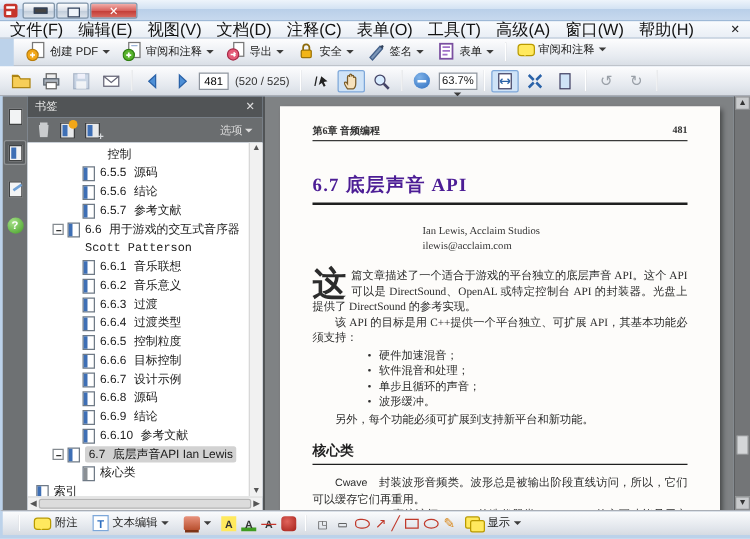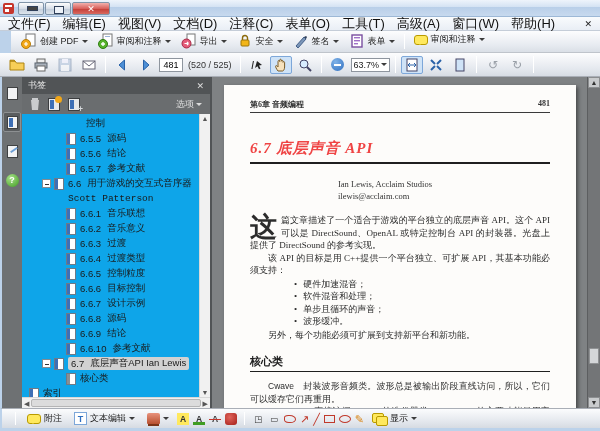--- a/index.html
+++ b/index.html
@@ -34,21 +34,21 @@
   .toolbar2 { height:24px; flex:0 0 24px; display:flex; align-items:center; gap:2px; padding:0 6px;
     background:linear-gradient(#fdfdfe,#e4e8ee 70%,#d7dce3); border-bottom:1px solid #a9aeb6; }
   .tb-btn { display:flex; align-items:center; gap:3px; padding:1px 3px; border:1px solid transparent; border-radius:2px; font-size:9px; white-space:nowrap; }
   .caret { width:0; height:0; border:3px solid transparent; border-top:3px solid #3c3c3c; margin-top:3px; }
   .sep { width:1px; align-self:stretch; margin:3px 3px; background:#b3b8bf; border-right:1px solid #fff; }
   .icon16 { width:16px; height:16px; display:inline-block; flex:0 0 16px; }
   .tool-btn { width:22px; height:18px; display:flex; align-items:center; justify-content:center; border:1px solid transparent; border-radius:2px; }
   .tool-btn.active { background:#cfe3f7; border-color:#7da7d9; }
   .pagebox { width:24px; height:14px; border:1px solid #8e959e; background:#fff; font-size:9px; text-align:center; font-family:"Liberation Sans",sans-serif; }
   .pagecount { font-size:9px; color:#333; margin:0 3px; }
-  .zoombox { display:flex; align-items:center; border:1px solid #8e959e; background:#fff; height:14px; padding:0 2px; gap:2px; }
+  .zoombox { display:flex; align-items:center; border:1px solid #8e959e; background:#fff; height:14px; padding:0 2px; gap:2px;flex-direction:column; }
   .zoombox span { font-size:9px; }
   .findbox { display:flex; align-items:center; border:1px solid #8e959e; background:#fff; height:15px; width:92px; padding:0 3px; justify-content:space-between; }
   .findbox input { border:0; outline:0; width:70px; font-size:9px; color:#333; font-family:"Liberation Sans",sans-serif; }
   .zoom-out-circle { width:13px; height:13px; border-radius:50%; background:radial-gradient(circle at 35% 30%,#7fb2e8,#2f6fc0); position:relative; }
   .zoom-out-circle::before { content:""; position:absolute; left:3px; top:5.5px; width:7px; height:2px; background:#fff; }
   .rot { font-size:12px; color:#9aa0a8; line-height:12px; }
 
   
   .main { flex:1; display:flex; overflow:hidden; border-left:2px solid #bcd2ea; border-right:0; min-height:0; }
   .navtabs { width:20px; flex:0 0 20px; background:#6e7173; display:flex; flex-direction:column; align-items:center; padding-top:6px; gap:9px; }
@@ -67,21 +67,21 @@
   .ptools .opts { margin-left:auto; color:#dcdcdc; font-size:9px; display:flex; align-items:center; gap:2px; }
   .ptools .opts .caret { border-top-color:#dcdcdc; }
   .trash { width:10px; height:12px; position:relative; }
   .trash::before { content:""; position:absolute; left:0; top:2px; width:10px; height:10px; background:#caccce; clip-path:polygon(10% 0,90% 0,80% 100%,20% 100%); }
   .trash::after { content:""; position:absolute; left:2px; top:0; width:6px; height:2px; background:#caccce; }
   .bm-tool { width:12px; height:13px; background:#e8e9ea; border:1px solid #3c3e40; position:relative; }
   .bm-tool::before { content:""; position:absolute; left:1px; top:1px; bottom:1px; width:4px; background:#3e6fb5; }
   .bm-tool.star::after { content:""; position:absolute; right:-3px; top:-3px; width:7px; height:7px; background:#f2a718; border-radius:50%; }
   .bm-tool.plus::after { content:"+"; position:absolute; right:-4px; bottom:-4px; color:#d7dadd; font-size:9px; font-weight:bold; }
 
-  .ptree { flex:1; background:#0ea5e9; position:relative; overflow:hidden; display:flex; min-height:0; }
+  .ptree { flex:1; background:#ffffff; position:relative; overflow:hidden; display:flex; min-height:0; }
   .tree-scrollable { flex:1; padding:2px 0 0 2px; overflow:hidden; }
   .trow { display:flex; align-items:center; height:15px; font-size:9.5px; color:#1a1a1a; white-space:nowrap; }
   .trow .bmi { width:10px; height:12px; background:#fff; border:1px solid #6f7a86; position:relative; margin-right:4px; flex:0 0 10px; }
   .trow .bmi::before { content:""; position:absolute; left:0; top:0; bottom:0; width:3px; background:#3e6fb5; }
   .trow .bmi.gray::before { background:#8a8f94; }
   .tnum { margin-right:6px; }
   .exp { width:9px; height:9px; border:1px solid #848a90; background:#fff; position:relative; margin-right:3px; flex:0 0 9px; }
   .exp::before { content:""; position:absolute; left:1.5px; top:3.5px; width:4px; height:1px; background:#333; }
   .lA { padding-left:5px; }
   .lB { padding-left:18px; }
@@ -95,21 +95,21 @@
   .hscroll { height:11px; flex:0 0 11px; background:#f1f1f1; border-top:1px solid #d8d8d8; display:flex; align-items:center; padding:0 2px; gap:2px; }
   .hthumb { flex:1; height:8px; background:#dcdcdc; border:1px solid #b5b5b5; border-radius:2px; }
 
   
   .docarea { flex:1; background:#7f8284; overflow:hidden; position:relative; min-width:0; }
   .page { position:absolute; left:12px; top:8px; width:352px; height:400px; background:#fdfcfa;
     box-shadow:2px 2px 4px rgba(0,0,0,.45); padding:14px 26px 0 26px;
     font-family:"Liberation Serif","DejaVu Serif",serif; color:#2e2e2e; }
   .pghead { display:flex; justify-content:space-between; font-size:8px; font-weight:bold; color:#333; }
   .pgrule { height:1px; background:#3a3a3a; margin-top:2px; }
-  .doc-title { margin-top:26px; font-size:15px; font-weight:bold; color:#ef4444; letter-spacing:1px;font-style:italic; }
+  .doc-title { margin-top:26px; font-size:15px; font-weight:bold; color:#4c1d95; letter-spacing:1px; }
   .title-rule { height:2px; background:#1f1f1f; margin-top:4px; }
   .authors { margin-top:14px; margin-left:88px; font-size:8.5px; line-height:12px; color:#333; }
   .body-block { margin-top:12px; font-size:9px; line-height:12.5px; text-align:justify; color:#2c2c2c; }
   .dropcap { float:left; font-size:27px; line-height:24px; font-weight:bold; margin:1px 4px 0 0; }
   .p-ind { text-indent:18px; }
   .bullets { margin:1px 0 1px 44px; list-style:none; }
   .bullets li { line-height:12.5px; }
   .bullets li::before { content:"\2022"; margin-right:6px; }
   .sec-head { margin-top:14px; font-size:11px; font-weight:bold; color:#1f1f1f; }
   .sec-rule { height:1.5px; background:#1f1f1f; margin-top:3px; margin-bottom:8px; }

